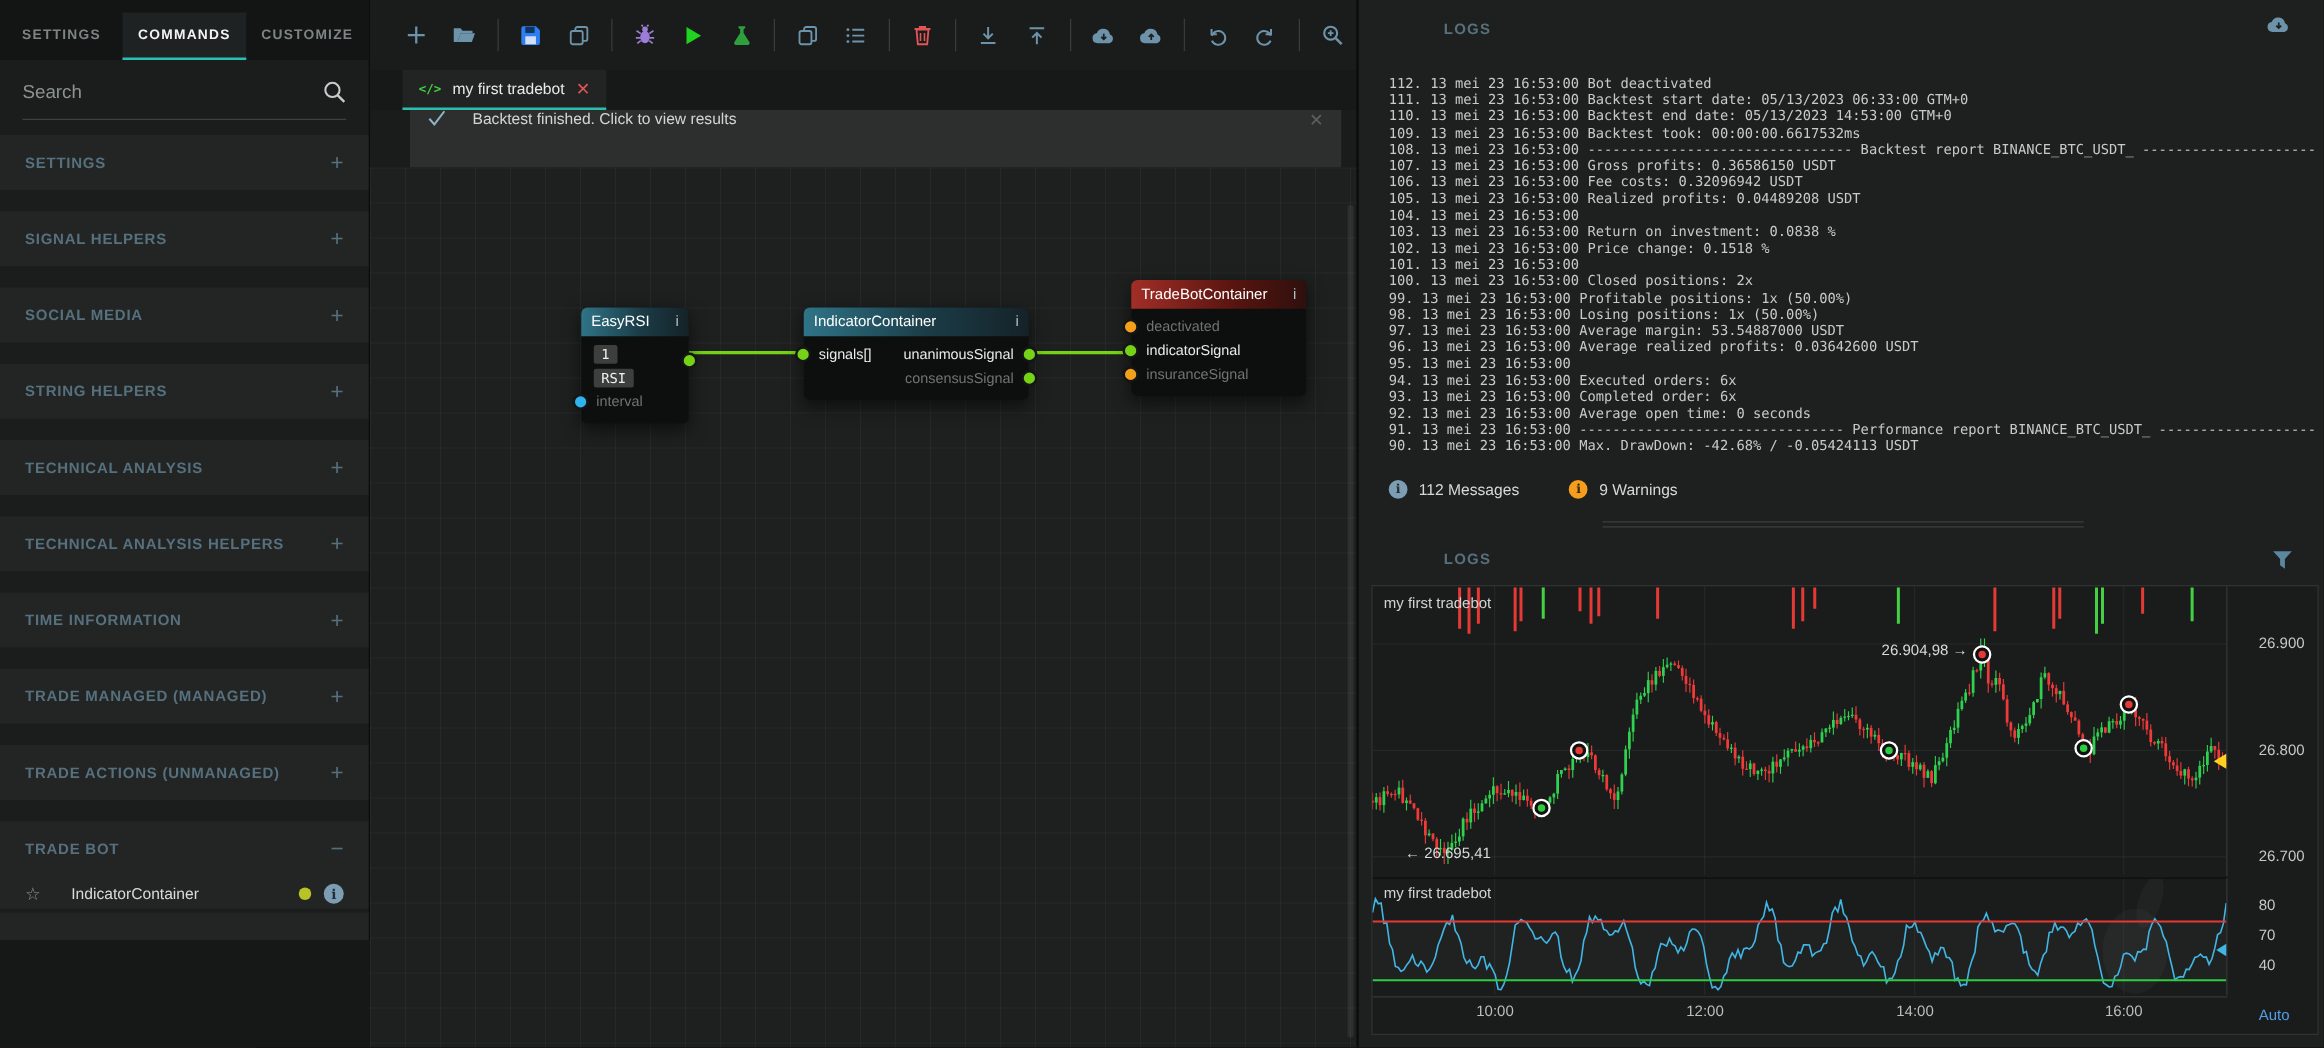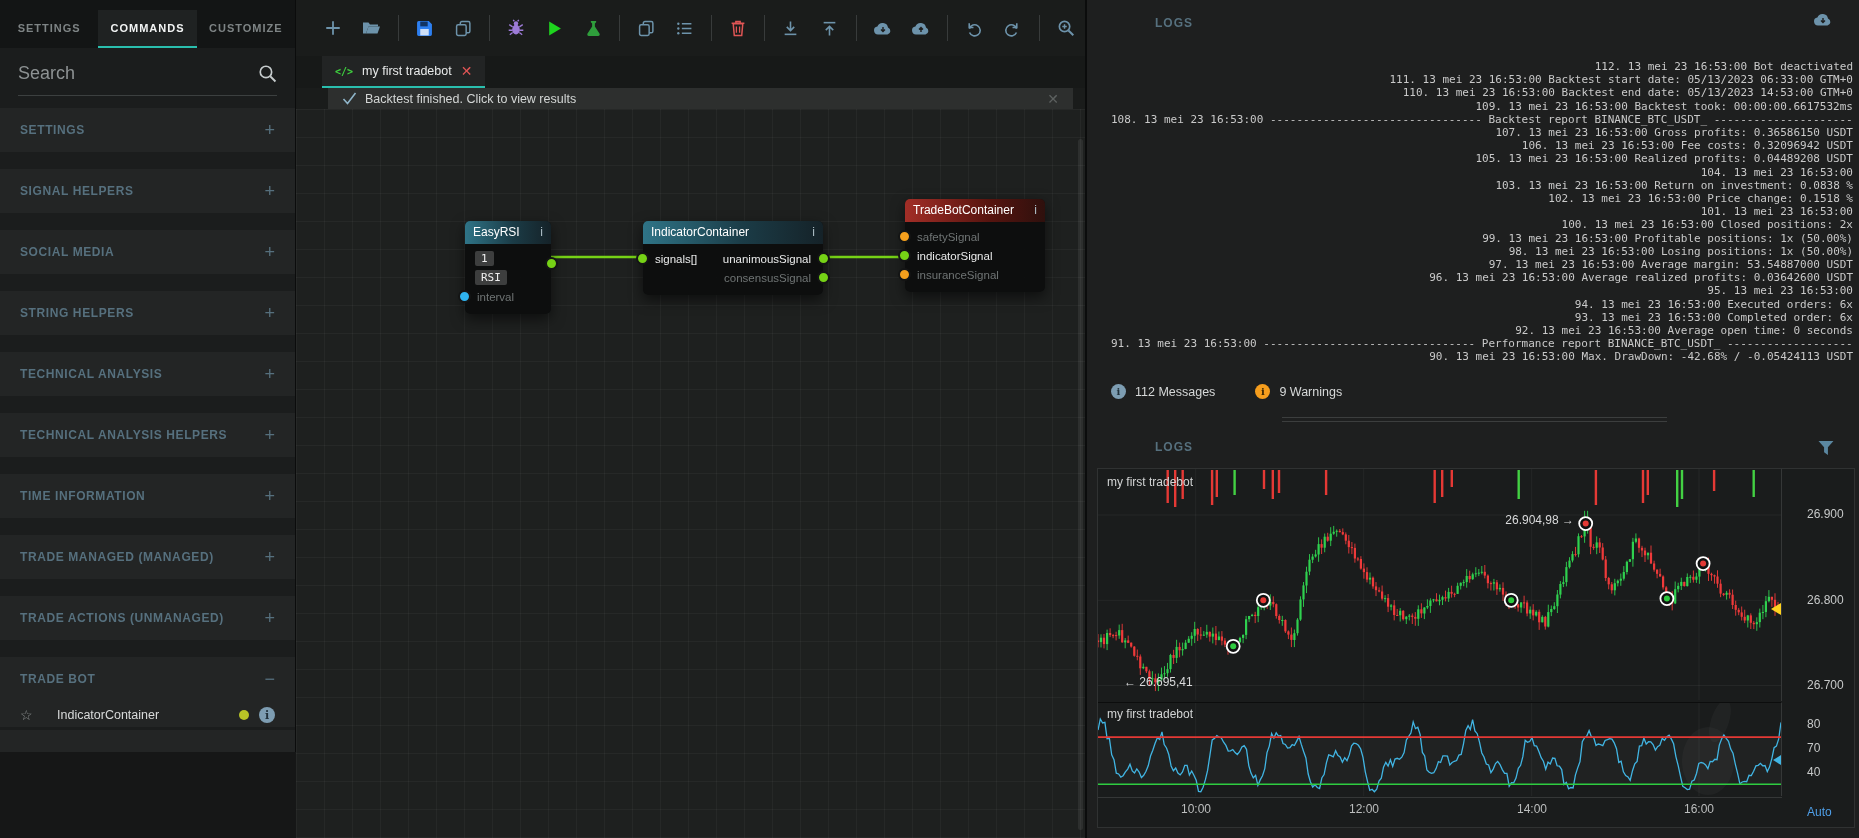--- a/index.html
+++ b/index.html
@@ -6,21 +6,21 @@
   html,body { background:#0e0f0f; }
   body { font-family:"Liberation Sans", sans-serif; overflow:hidden; }
   #app { position:relative; width:1859px; height:838px; background:#161717; display:flex; }
 
   
   #sidebar { width:296px; height:752px; background:#1b1d1d; border-right:1px solid #0b0c0c; display:flex; flex-direction:column; }
   #side-tabs { height:48px; background:#131515; display:flex; align-items:stretch; padding-top:10px; }
   .side-tab { flex:1; display:flex; align-items:center; justify-content:center; font-size:11px; font-weight:bold; letter-spacing:1px; color:#7e8485; cursor:pointer; border-bottom:2px solid transparent; }
   .side-tab.active { background:#1f2222; color:#f2f4f4; border-bottom:2px solid #2abfae; }
   #search-row { position:relative; height:44px; border-bottom:1px solid #3c4040; margin:4px 18px 0 18px; display:flex; align-items:center; }
-  #search-input { background:transparent; border:none; outline:none; color:#cfd3d3; font-size:18px; width:230px; font-family:"Liberation Sans",sans-serif; }
+  #search-input { background:transparent; border:none; outline:none; color:#cfd3d3; font-size:15px; width:230px; font-family:"Liberation Sans",sans-serif; }
   #search-input::placeholder { color:#8d9293; }
   #search-icon { position:absolute; right:0; top:12px; }
   #sections { flex:1; overflow:hidden; padding-top:12px; }
   .section-bar { background:#232525; margin-bottom:17px; padding:0 20px; }
   .section-head { height:44px; display:flex; align-items:center; justify-content:space-between; cursor:pointer; }
   .section-label { color:#56707e; font-size:12px; font-weight:bold; letter-spacing:.6px; }
   .section-toggle { color:#56707e; font-size:18px; font-weight:normal; }
   .section-items { padding:2px 0 10px 0; }
   .cmd-item { height:24px; display:flex; align-items:center; cursor:pointer; }
   .cmd-star { width:15px; margin-right:22px; color:#8d9192; font-size:14px; line-height:14px; }
@@ -32,21 +32,21 @@
   
   #canvas-col { width:789px; height:838px; display:flex; flex-direction:column; background:#1a1c1b; }
   #toolbar { height:56px; display:flex; align-items:center; padding-left:18px; background:#1a1c1b; }
   .tb-icon { width:24px; height:24px; margin:0 9px; display:flex; align-items:center; justify-content:center; cursor:pointer; }
   .tb-sep { width:1px; height:26px; background:#383b3b; margin:0 7px; }
   #tabs-row { height:32px; display:flex; padding-left:26px; background:#171918; }
   #editor-tab { display:flex; align-items:center; gap:9px; background:#222424; padding:0 13px; border-bottom:2px solid #2abfae; cursor:pointer; }
   #editor-tab .code-glyph { color:#3fd23f; font-size:10px; font-weight:bold; font-family:"DejaVu Sans Mono",monospace; }
   #editor-tab .tab-label { color:#e8eaea; font-size:12.5px; }
   #editor-tab .tab-close { color:#e05555; font-size:14px; cursor:pointer; }
-  #notification { height:21px; margin:0 12px 0 32px; background:#2d2f2e; display:flex; align-items:center; padding:0 14px; gap:8px; }
+  #notification { height:46px; margin:0 12px 0 32px; background:#2d2f2e; display:flex; padding:0 14px; gap:21px; }
   #notification .notif-text { color:#d3d6d5; font-size:12.5px; flex:1; }
   #notification .notif-close { color:#5d6160; font-size:14px; cursor:pointer; }
   #canvas { position:relative; flex:1; background-color:#1e201f;
     background-image:linear-gradient(rgba(255,255,255,.035) 1px, transparent 1px),
                      linear-gradient(90deg, rgba(255,255,255,.035) 1px, transparent 1px);
     background-size:28px 28px; overflow:hidden; }
   #wires { position:absolute; inset:0; width:100%; height:100%; }
   #canvas-scrollbar { position:absolute; right:2px; top:30px; bottom:8px; width:5px; background:rgba(255,255,255,.07); border-radius:3px; }
 
   .node { position:absolute; background:rgba(12,13,13,.93); border-radius:5px; box-shadow:0 5px 14px rgba(0,0,0,.55); font-size:12px; }
@@ -64,21 +64,21 @@
   .port-label.in { margin-left:12px; }
   .port-label.out { margin-left:auto; margin-right:12px; }
   .lbl-bright { color:#e9eaea; }
   .lbl-dim { color:#6f7474; }
 
   
   #right { width:774px; height:838px; background:#1e1f1f; border-left:2px solid #0b0c0c; display:flex; flex-direction:column; }
   #logs-panel { position:relative; height:408px; }
   .panel-title { position:absolute; left:24px; top:16px; color:#56707e; font-size:12px; font-weight:bold; letter-spacing:1px;margin-left:44px; }
   #logs-cloud { position:absolute; right:26px; top:12px; cursor:pointer; }
-  #log-lines { position:absolute; left:24px; top:60px; right:6px; height:308px; overflow:hidden; font-family:"DejaVu Sans Mono",monospace; font-size:11px; line-height:13.2px; color:#c9c9c9; white-space:pre;text-align:right; }
+  #log-lines { position:absolute; left:24px; top:60px; right:6px; height:308px; overflow:hidden; font-family:"DejaVu Sans Mono",monospace; font-size:11px; line-height:13.2px; color:#c9c9c9; white-space:pre; }
   #logs-footer { position:absolute; left:24px; top:384px; display:flex; align-items:center; gap:40px; }
   .foot-group { display:flex; align-items:center; gap:9px; color:#d6d8d8; font-size:12.5px; }
   .foot-i { width:15px; height:15px; border-radius:50%; display:flex; align-items:center; justify-content:center; font-size:10px; font-weight:bold; font-family:"DejaVu Serif",serif; }
   .foot-i.blue { background:#7d9db2; color:#20303a; }
   .foot-i.orange { background:#f59d1d; color:#3a2503; }
   #splitter { position:relative; height:22px; cursor:row-resize; }
   #splitter .split-line { position:absolute; left:195px; width:385px; height:0; border-top:1px solid #3c3e3e; }
   #chart-panel { position:relative; flex:1; }
   #chart-funnel { position:absolute; right:24px; top:10px; cursor:pointer; }
 
@@ -380,21 +380,21 @@
             </div>
           </div>
           <div class="node" style="left: 609px; top: 90px; width: 140px;">
             <div class="node-header red">
               <span>TradeBotContainer</span>
               <span class="node-info">i</span>
             </div>
             <div class="node-body">
               <div class="port-row">
                 <span class="port-dot in" style="background: rgb(245, 160, 29);"></span>
-                <span class="port-label in lbl-dim">safetySignal</span>
+                <span class="port-label in lbl-dim">deactivated</span>
               </div>
               <div class="port-row">
                 <span class="port-dot in" style="background: rgb(118, 210, 22);"></span>
                 <span class="port-label in lbl-bright">indicatorSignal</span>
               </div>
               <div class="port-row">
                 <span class="port-dot in" style="background: rgb(245, 160, 29);"></span>
                 <span class="port-label in lbl-dim">insuranceSignal</span>
               </div>
             </div>

